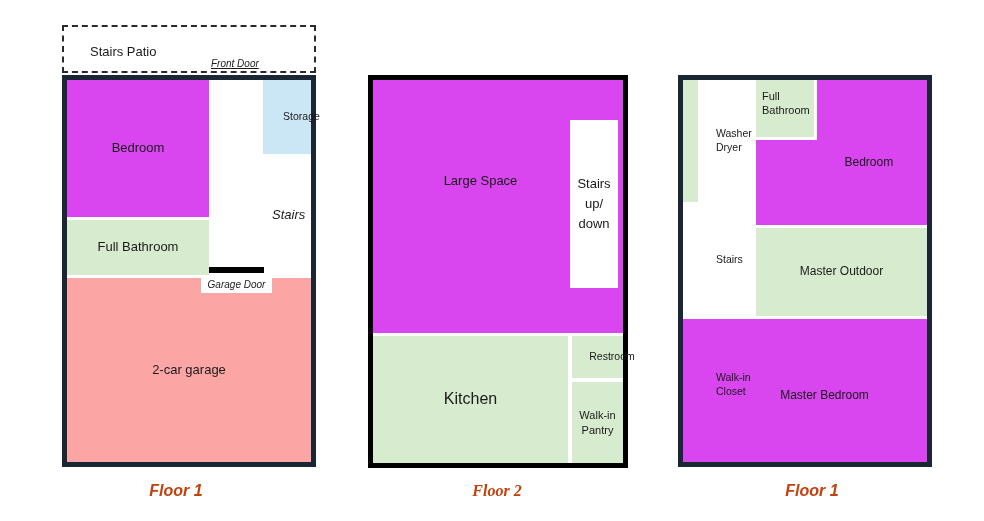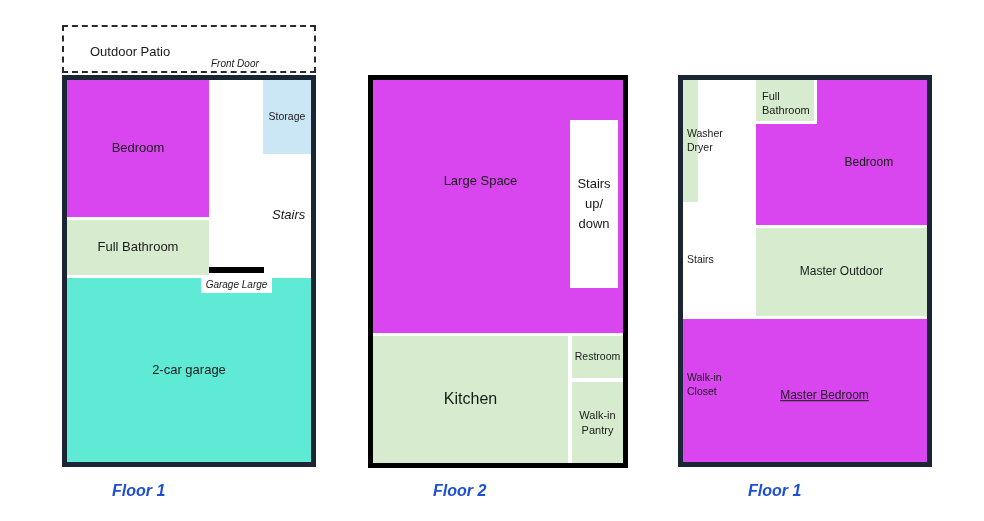--- a/index.html
+++ b/index.html
@@ -7,85 +7,85 @@
     position:relative;width:984px;height:521px;background:#ffffff;overflow:hidden;
     font-family:"Liberation Sans", sans-serif;color:#1a1a1a;
   }
   .floor{position:absolute;box-sizing:border-box;background:#ffffff;}
   .border-navy{border:5px solid #1a2633;}
   .border-black{border:5px solid #000000;}
   .room{position:absolute;box-sizing:border-box;display:flex;align-items:center;justify-content:center;text-align:center;}
   .peach{background:#d946ef;}
   .green{background:#d7ecce;}
   .blue{background:#cbe7f6;}
-  .gray{background:#5eead4;}
+  .gray{background:#fca5a5;}
   .lbl{line-height:1.3;}
   .fs16{font-size:16px;}
   .fs13{font-size:13px;}
   .fs12{font-size:12px;}
   .fs11{font-size:11px;}
-  .fs10{font-size:10.5px;}
+  .fs10{font-size:10.5px;margin-left:29px;}
   .pre{white-space:pre-line;}
   .italic{font-style:italic;}
   .patio{
     position:absolute;left:62px;top:25px;width:254px;height:48px;
     border:2px dashed #2a2a2a;box-sizing:border-box;background:#ffffff;
   }
   .patio-lbl{position:absolute;left:26px;top:17px;font-size:13px;}
   .door-bar{position:absolute;background:#000000;}
   .front-bar{left:209px;top:75px;width:55px;height:9px;}
   .garage-bar{left:142px;top:187px;width:55px;height:6px;}
   .front-door-lbl{
     position:absolute;left:207px;top:58px;font-size:10px;font-style:italic;
-    background:#ffffff;padding:0 4px;z-index:3;
+    background:#ffffff;padding:0 4px;z-index:3;text-decoration:underline;
   }
   .garage-door-box{
     position:absolute;left:134px;top:196px;width:71px;height:17px;background:#ffffff;
     display:flex;align-items:center;justify-content:center;font-size:10px;font-style:italic;z-index:2;
   }
   .caption{
-    position:absolute;top:482px;width:128px;text-align:left;
-    font-size:16px;font-weight:bold;font-style:italic;color:#1d4ed8;
+    position:absolute;top:482px;width:128px;text-align:center;
+    font-size:16px;font-weight:bold;font-style:italic;color:#c2410c;
   }
   .floating-lbl{position:absolute;}
   .center-xy{transform:translate(-50%,-50%);}
   .wd-box{padding-left:4px;justify-content:flex-start;text-align:left;}
   .fb3-box{
     border-right:3px solid #ffffff;border-bottom:3px solid #ffffff;
     align-items:flex-start;justify-content:flex-start;text-align:left;
     padding:9px 0 0 6px;z-index:2;
   }
 </style>
 </head>
 <body>
 
 <div class="canvas">
 
   <div class="patio">
-    <span class="patio-lbl">Outdoor Patio</span>
+    <span class="patio-lbl">Stairs Patio</span>
   </div>
   <div class="front-door-lbl">Front Door</div>
   <div class="door-bar front-bar"></div>
 
   <div class="floor border-navy" style="left:62px;top:75px;width:254px;height:392px;">
     <div class="room peach" style="left:0;top:0;width:142px;height:137px;">
       <span class="lbl fs13">Bedroom</span>
     </div>
     <div class="room blue" style="left:196px;top:0;width:48px;height:74px;">
       <span class="lbl fs10">Storage</span>
     </div>
     <span class="floating-lbl fs13 italic" style="left:205px;top:127px;">Stairs</span>
     <div class="room green" style="left:0;top:140px;width:142px;height:55px;">
       <span class="lbl fs13">Full Bathroom</span>
     </div>
     <div class="room gray" style="left:0;top:198px;width:244px;height:184px;">
       <span class="lbl fs13">2-car garage</span>
     </div>
     <div class="door-bar garage-bar"></div>
-    <div class="garage-door-box">Garage Large</div>
+    <div class="garage-door-box">Garage Door</div>
   </div>
 
   <div class="floor border-black" style="left:368px;top:75px;width:260px;height:393px;">
     <div class="room peach" style="left:0;top:0;width:250px;height:253px;"></div>
     <div class="floating-lbl" style="left:0;top:93px;width:215px;text-align:center;z-index:2;">
       <div class="lbl fs13" style="margin-bottom:18px;">Large Space</div>
     </div>
     <div class="room" style="left:197px;top:40px;width:48px;height:168px;background:#ffffff;z-index:2;">
       <span class="lbl fs13 pre" style="line-height:1.55;">Stairs
 up/
@@ -104,32 +104,32 @@
   </div>
 
   <div class="floor border-navy" style="left:678px;top:75px;width:254px;height:392px;">
     <div class="room green wd-box" style="left:0;top:0;width:15px;height:122px;">
       <span class="lbl fs10 pre" style="text-align:left;">Washer
 Dryer</span>
     </div>
     <div class="room peach" style="left:73px;top:0;width:171px;height:145px;">
       <span class="floating-lbl center-xy lbl fs12" style="left:66%;top:57%;">Bedroom</span>
     </div>
-    <div class="room green fb3-box" style="left:73px;top:0;width:61px;height:44px;">
+    <div class="room green fb3-box" style="left:73px;top:0;width:61px;height:60px;">
       <span class="lbl fs11 pre">Full
 Bathroom</span>
     </div>
     <span class="floating-lbl fs10" style="left:4px;top:173px;">Stairs</span>
     <div class="room green" style="left:73px;top:148px;width:171px;height:88px;">
       <span class="lbl fs12">Master Outdoor</span>
     </div>
     <div class="room peach" style="left:0;top:239px;width:244px;height:143px;">
       <span class="floating-lbl lbl fs10 pre" style="left:4px;top:52px;text-align:left;">Walk-in
 Closet</span>
-      <span class="floating-lbl center-xy lbl fs12" style="left:58%;top:54%;text-decoration:underline;">Master Bedroom</span>
+      <span class="floating-lbl center-xy lbl fs12" style="left:58%;top:54%;">Master Bedroom</span>
     </div>
   </div>
 
   <div class="caption" style="left:112px;">Floor 1</div>
-  <div class="caption" style="left:433px;">Floor 2</div>
+  <div class="caption" style="left:433px;font-family:Liberation Serif, serif;">Floor 2</div>
   <div class="caption" style="left:748px;">Floor 1</div>
 
 </div>
 
 </body></html>

